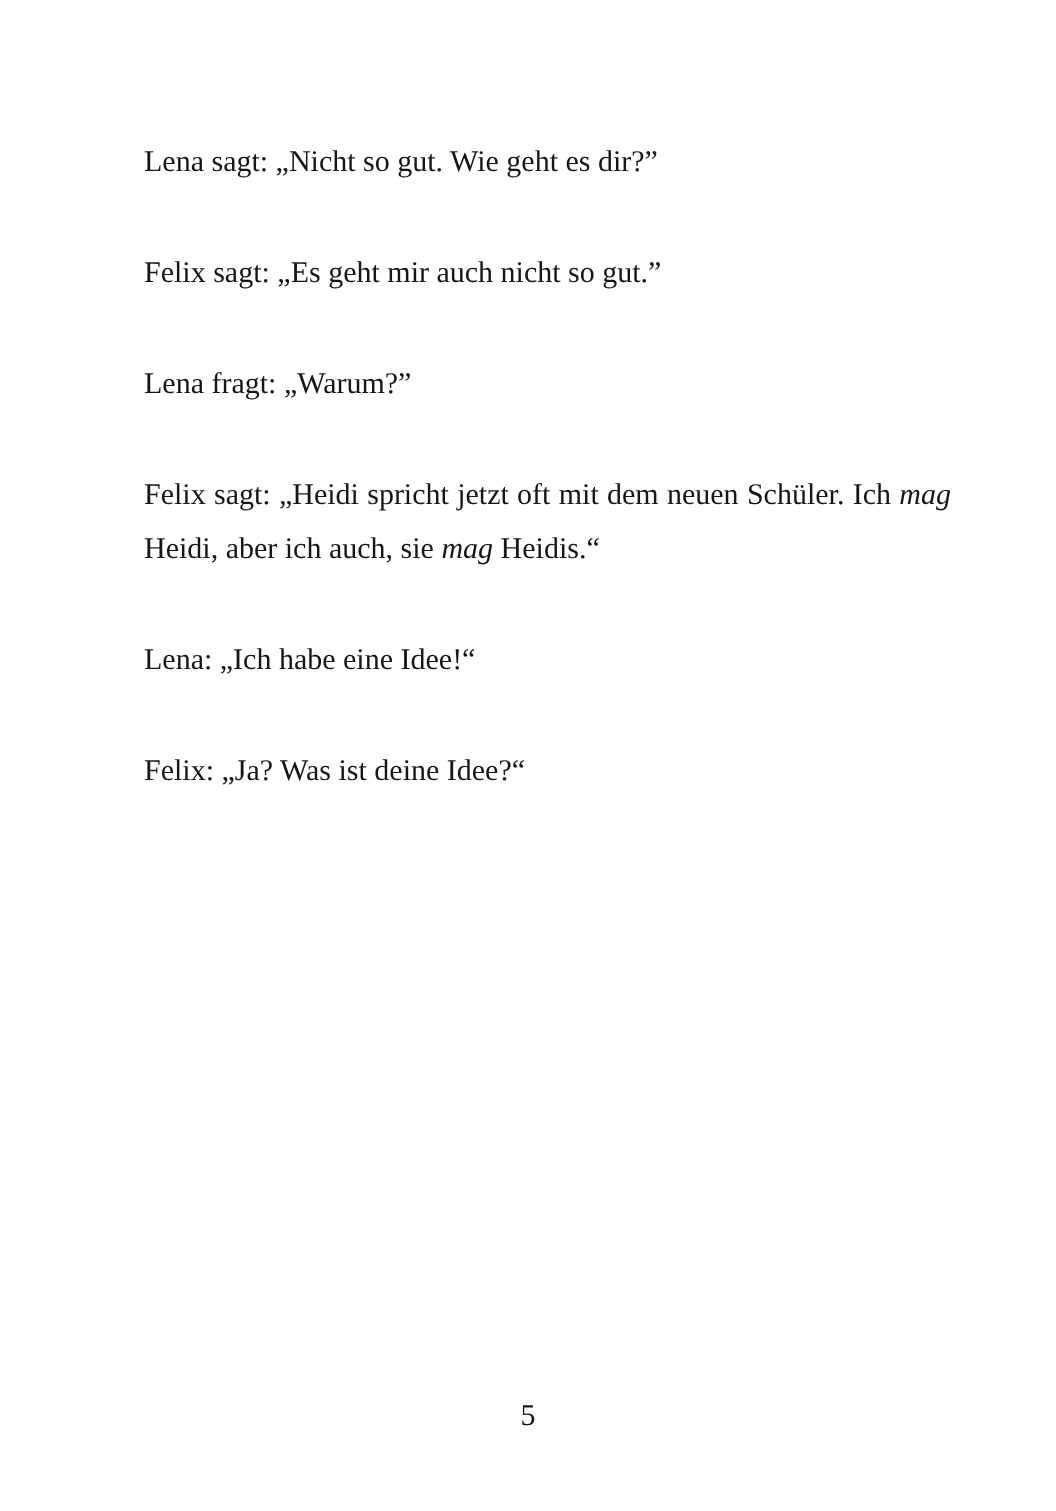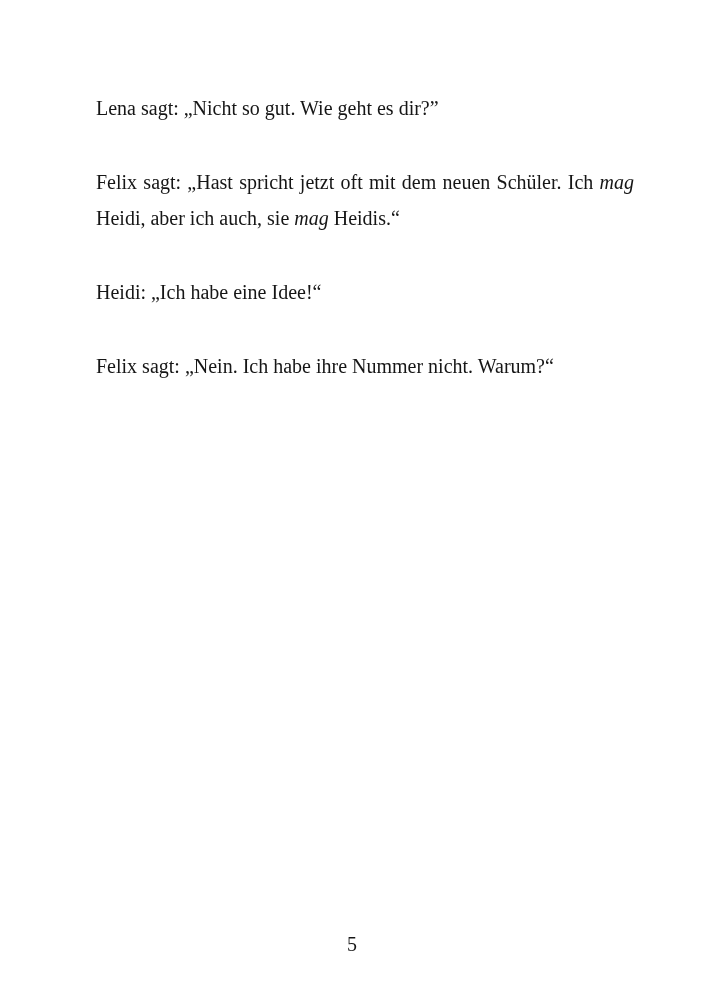--- a/index.html
+++ b/index.html
@@ -44,18 +44,20 @@
     font-size: 20px;
     line-height: 26px;
   }
 </style>
 </head>
 <body>
 
 <div class="page">
   <main class="text-block" id="paragraphs">
       <p class="para"><span>Lena sagt: „Nicht so gut. Wie geht es dir?”</span></p>
-      <p class="para"><span>Felix sagt: „Hast spricht jetzt oft mit dem neuen Schüler. Ich </span><em>mag</em><span> Heidi, aber ich auch, sie </span><em>mag</em><span> Heidis.“</span></p>
-      <p class="para"><span>Heidi: „Ich habe eine Idee!“</span></p>
-      <p class="para"><span>Felix sagt: „Nein. Ich habe ihre Nummer nicht. Warum?“</span></p>
+      <p class="para"><span>Felix sagt: „Es geht mir auch nicht so gut.”</span></p>
+      <p class="para"><span>Lena fragt: „Warum?”</span></p>
+      <p class="para"><span>Felix sagt: „Heidi spricht jetzt oft mit dem neuen Schüler. Ich </span><em>mag</em><span> Heidi, aber ich auch, sie </span><em>mag</em><span> Heidis.“</span></p>
+      <p class="para"><span>Lena: „Ich habe eine Idee!“</span></p>
+      <p class="para"><span>Felix: „Ja? Was ist deine Idee?“</span></p>
     </main>
   <div class="page-number">5</div>
 </div>
 
 </body></html>

